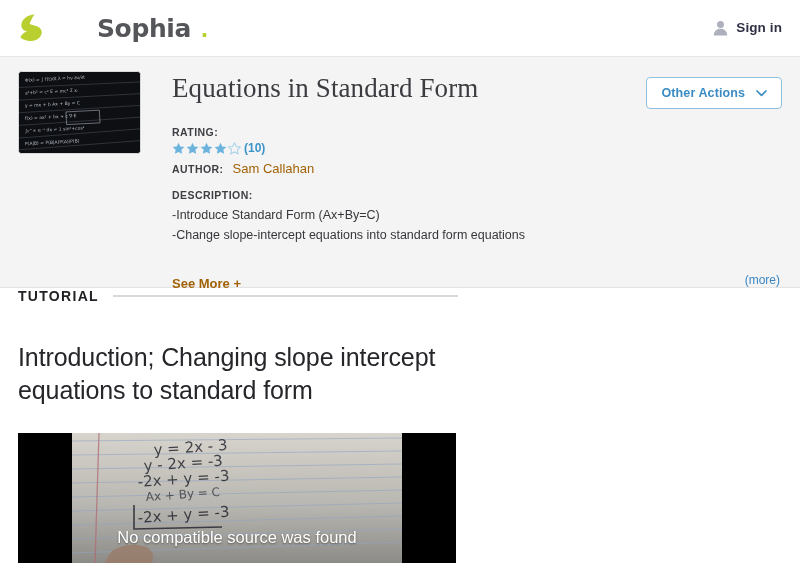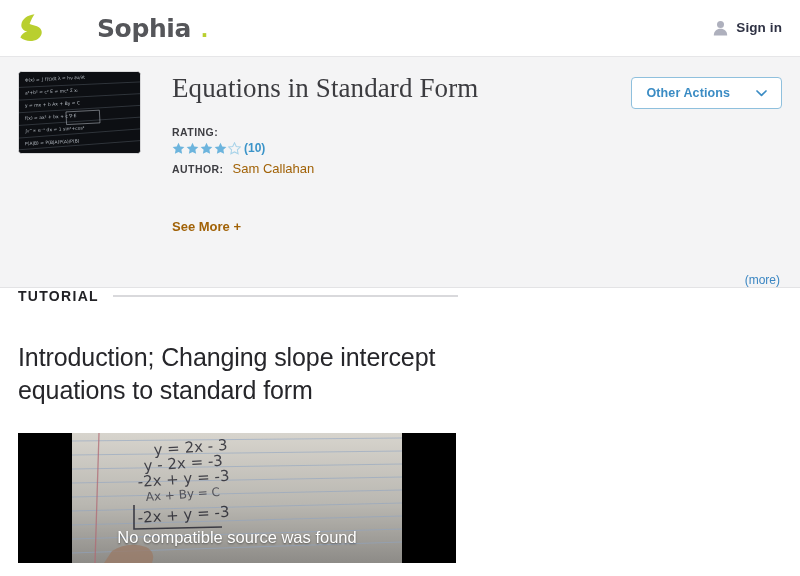--- a/index.html
+++ b/index.html
@@ -154,21 +154,21 @@
     cursor: pointer;
     text-decoration: none;
   }
 
   .other-actions {
     position: absolute;
     right: 0px;
     top: 6px;
     display: flex;
     align-items: center;
-    gap: 26px;
+    gap: 11px;
     border: 1px solid #8fc0dd;
     border-radius: 4px;
     background: #ffffff;
     padding: 8px 14px 8px 15px;
     cursor: pointer;
   }
   .other-actions-label {
     font-size: 12.5px;
     font-weight: 700;
     color: #3b8cc4;
@@ -338,20 +338,25 @@
           </span>
           <span class="rating-count">(10)</span>
         </div>
       </div>
 
       <div class="author-row">
         <span class="meta-label">AUTHOR:</span>
         <span class="author-name">Sam Callahan</span>
       </div>
 
+      <div>
+        <span class="meta-label desc-label">DESCRIPTION:</span>
+        <div class="desc-line">-Introduce Standard Form (Ax+By=C)</div>
+        <div class="desc-line">-Change slope-intercept equations into standard form equations</div>
+      </div>
 
       <a class="see-more">See More +</a>
     </div>
 
     <div class="other-actions">
       <span class="other-actions-label">Other Actions</span>
       <span>
         <svg class="chev" viewBox="0 0 11 7" aria-hidden="true">
           <path d="M1 1l4.5 4.4L10 1" fill="none" stroke="#3b8cc4" stroke-width="1.7" stroke-linecap="round" stroke-linejoin="round"></path>
         </svg>

